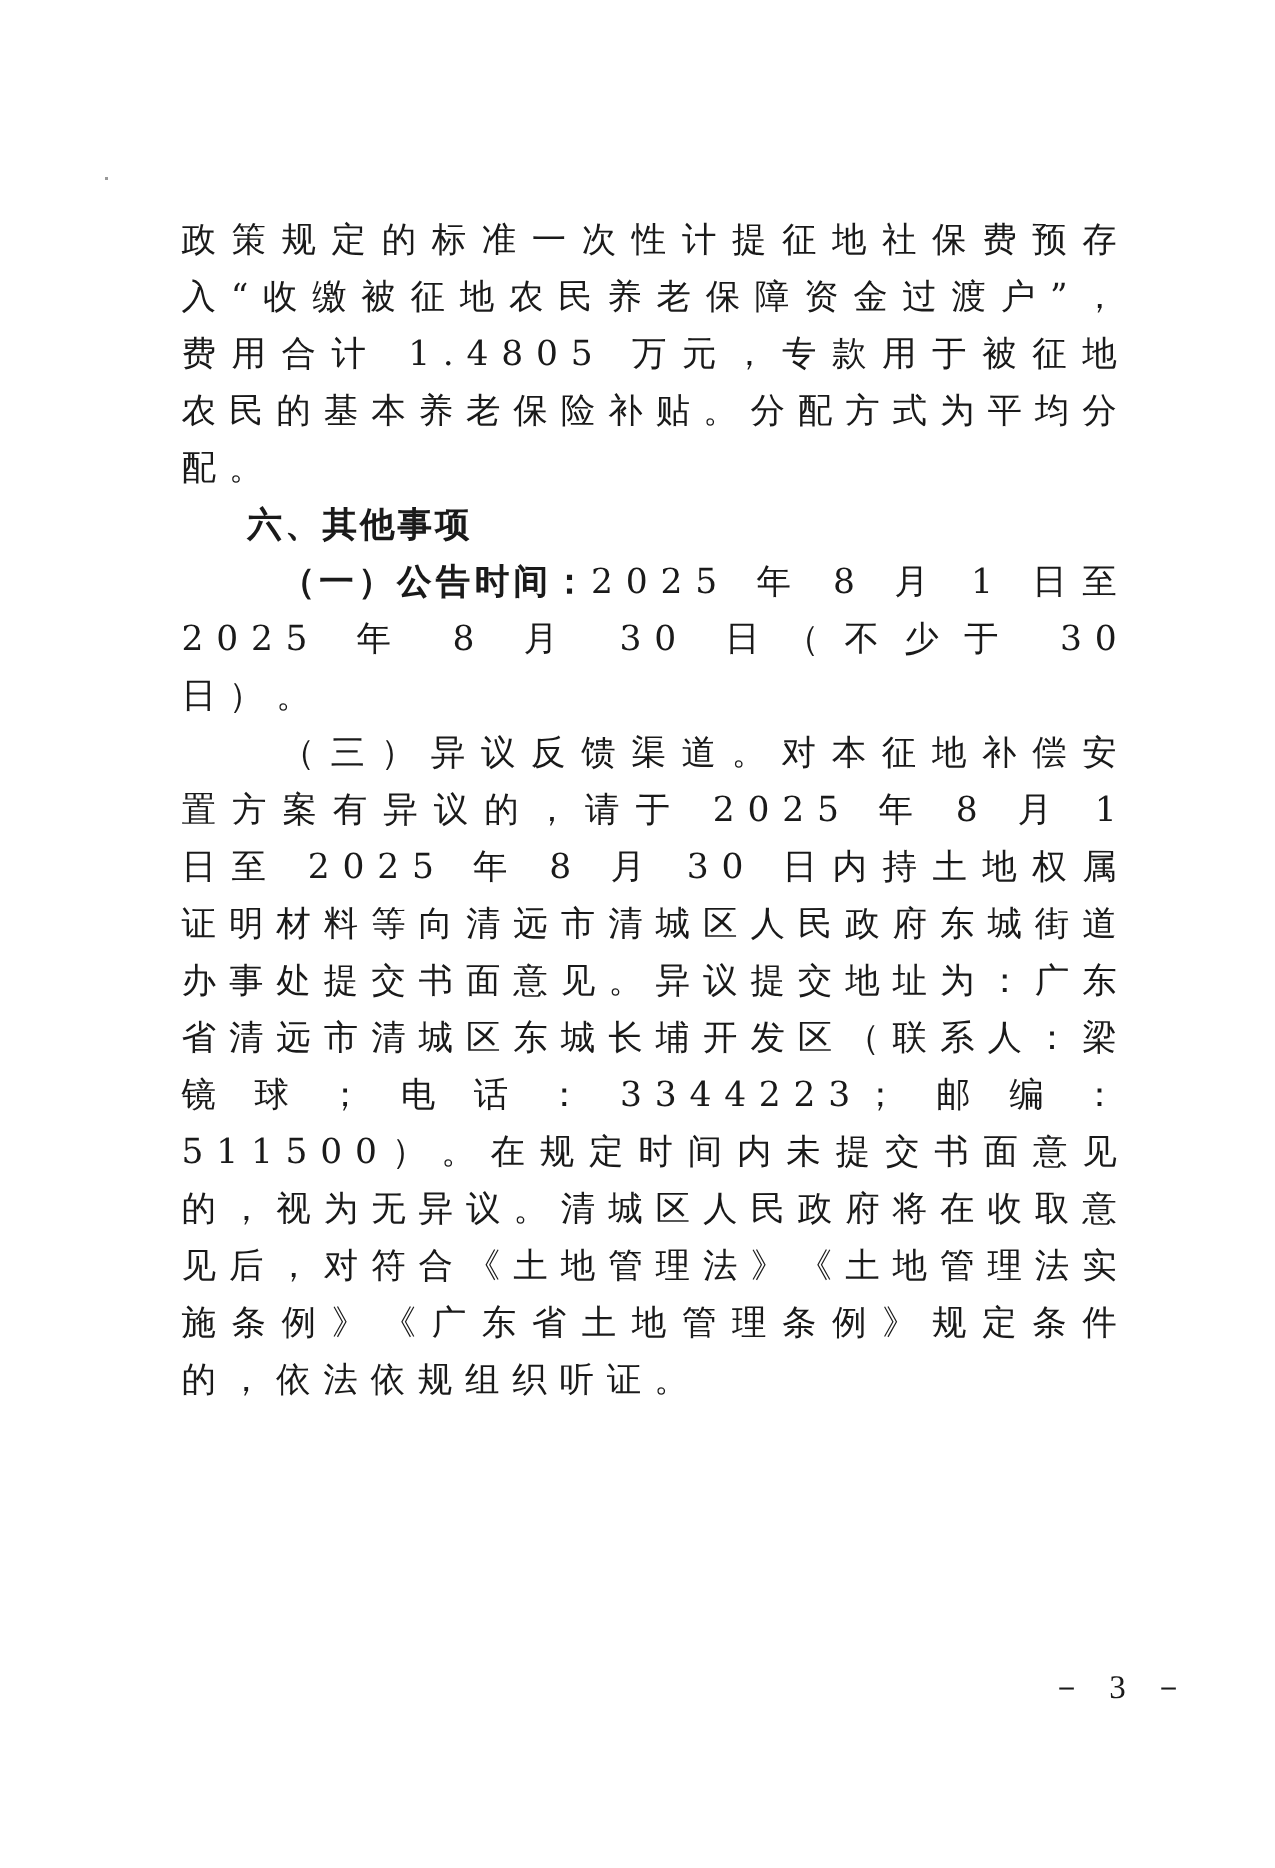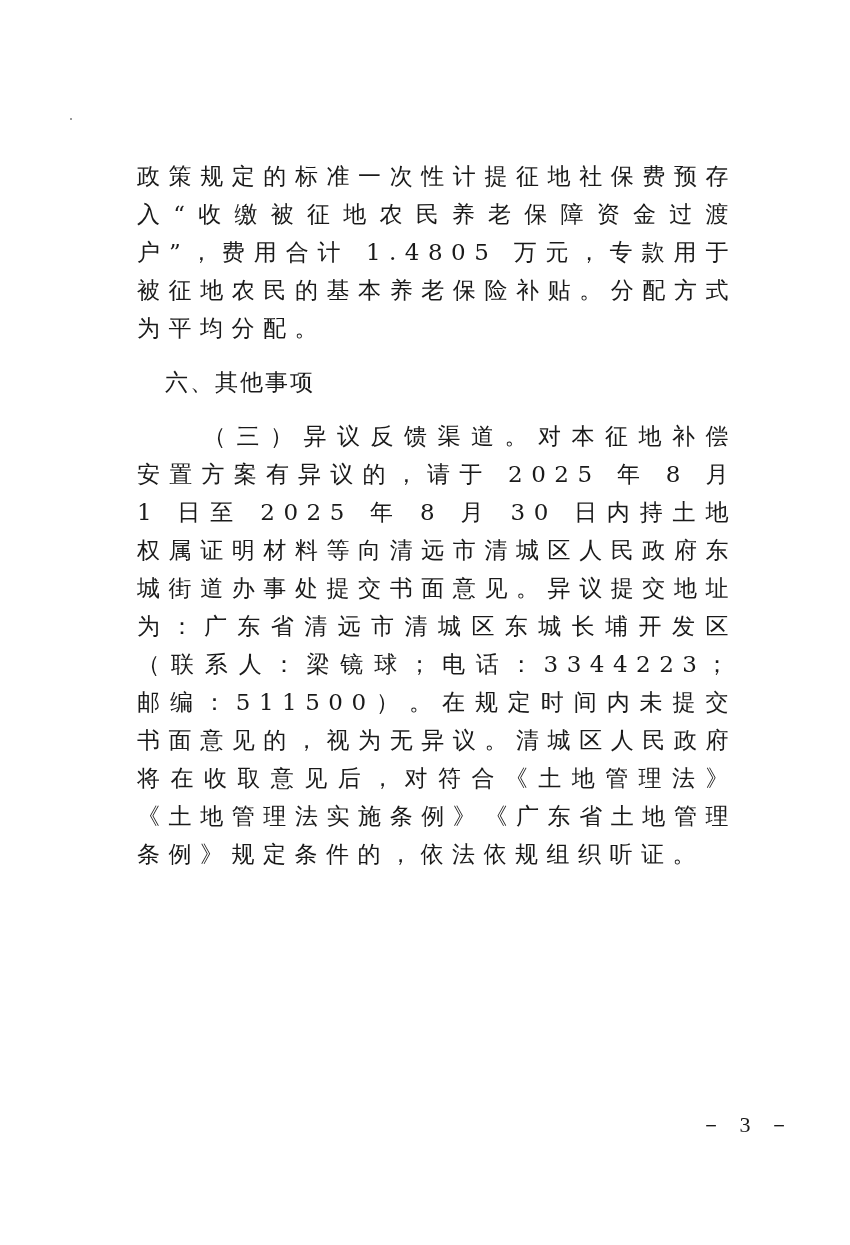--- a/index.html
+++ b/index.html
@@ -3,35 +3,36 @@
 <meta charset="utf-8">
 <style>
   html, body { margin: 0; padding: 0; background: #ffffff; }
   body { width: 850px; height: 1245px; position: relative; overflow: hidden; }
   .page { position: absolute; left: 0; top: 0; width: 850px; height: 1245px; background: #fff; }
   .text-block {
     position: absolute; left: 121px; top: 141px; width: 632px;
     font-family: "DejaVu Serif", "Liberation Serif", serif;
     font-size: 23px; color: #1a1a1a; line-height: 38px;
   }
-  .para { margin: 16px; text-align: justify; text-align-last: left; letter-spacing: 8.5px; }
+  .para { margin: 0; text-align: justify; text-align-last: left; letter-spacing: 8.5px; }
   .indent { text-indent: 66px; }
-  .heading { margin: 0; text-indent: 44px; font-family: "DejaVu Sans", "Liberation Sans", sans-serif; font-weight: normal; letter-spacing: 2px; }
+  .heading { margin: 0; text-indent: 44px; font-family: "DejaVu Sans", "Liberation Sans", sans-serif; font-weight: bold; letter-spacing: 2px; }
   .sub-bold { font-family: "DejaVu Sans", "Liberation Sans", sans-serif; font-weight: bold; letter-spacing: 1px; }
   .page-number {
     position: absolute; left: 700px; top: 1110px;
     font-family: "Liberation Serif", serif; font-size: 22px; color: #1a1a1a; letter-spacing: 6px;
   }
   .speck { position: absolute; width: 2px; height: 2px; background: #999; }
 </style>
 </head>
 <body>
 
 <div class="page">
   <div class="speck" style="left:70px;top:118px;"></div>
   <div class="text-block">
     <p class="para">政策规定的标准一次性计提征地社保费预存入“收缴被征地农民养老保障资金过渡户”，费用合计 1.4805 万元，专款用于被征地农民的基本养老保险补贴。分配方式为平均分配。</p>
     <p class="heading">六、其他事项</p>
+    <p class="para indent"><span class="sub-bold">（一）公告时间：</span><span>2025 年 8 月 1 日至 2025 年 8 月 30 日（不少于 30 日）。</span></p>
     <p class="para indent">（三）异议反馈渠道。对本征地补偿安置方案有异议的，请于 2025 年 8 月 1 日至 2025 年 8 月 30 日内持土地权属证明材料等向清远市清城区人民政府东城街道办事处提交书面意见。异议提交地址为：广东省清远市清城区东城长埔开发区（联系人：梁镜球；电话：3344223；邮编：511500）。在规定时间内未提交书面意见的，视为无异议。清城区人民政府将在收取意见后，对符合《土地管理法》《土地管理法实施条例》《广东省土地管理条例》规定条件的，依法依规组织听证。</p>
 
   </div>
   <div class="page-number">－ 3 －</div>
 </div>
 
 </body></html>

